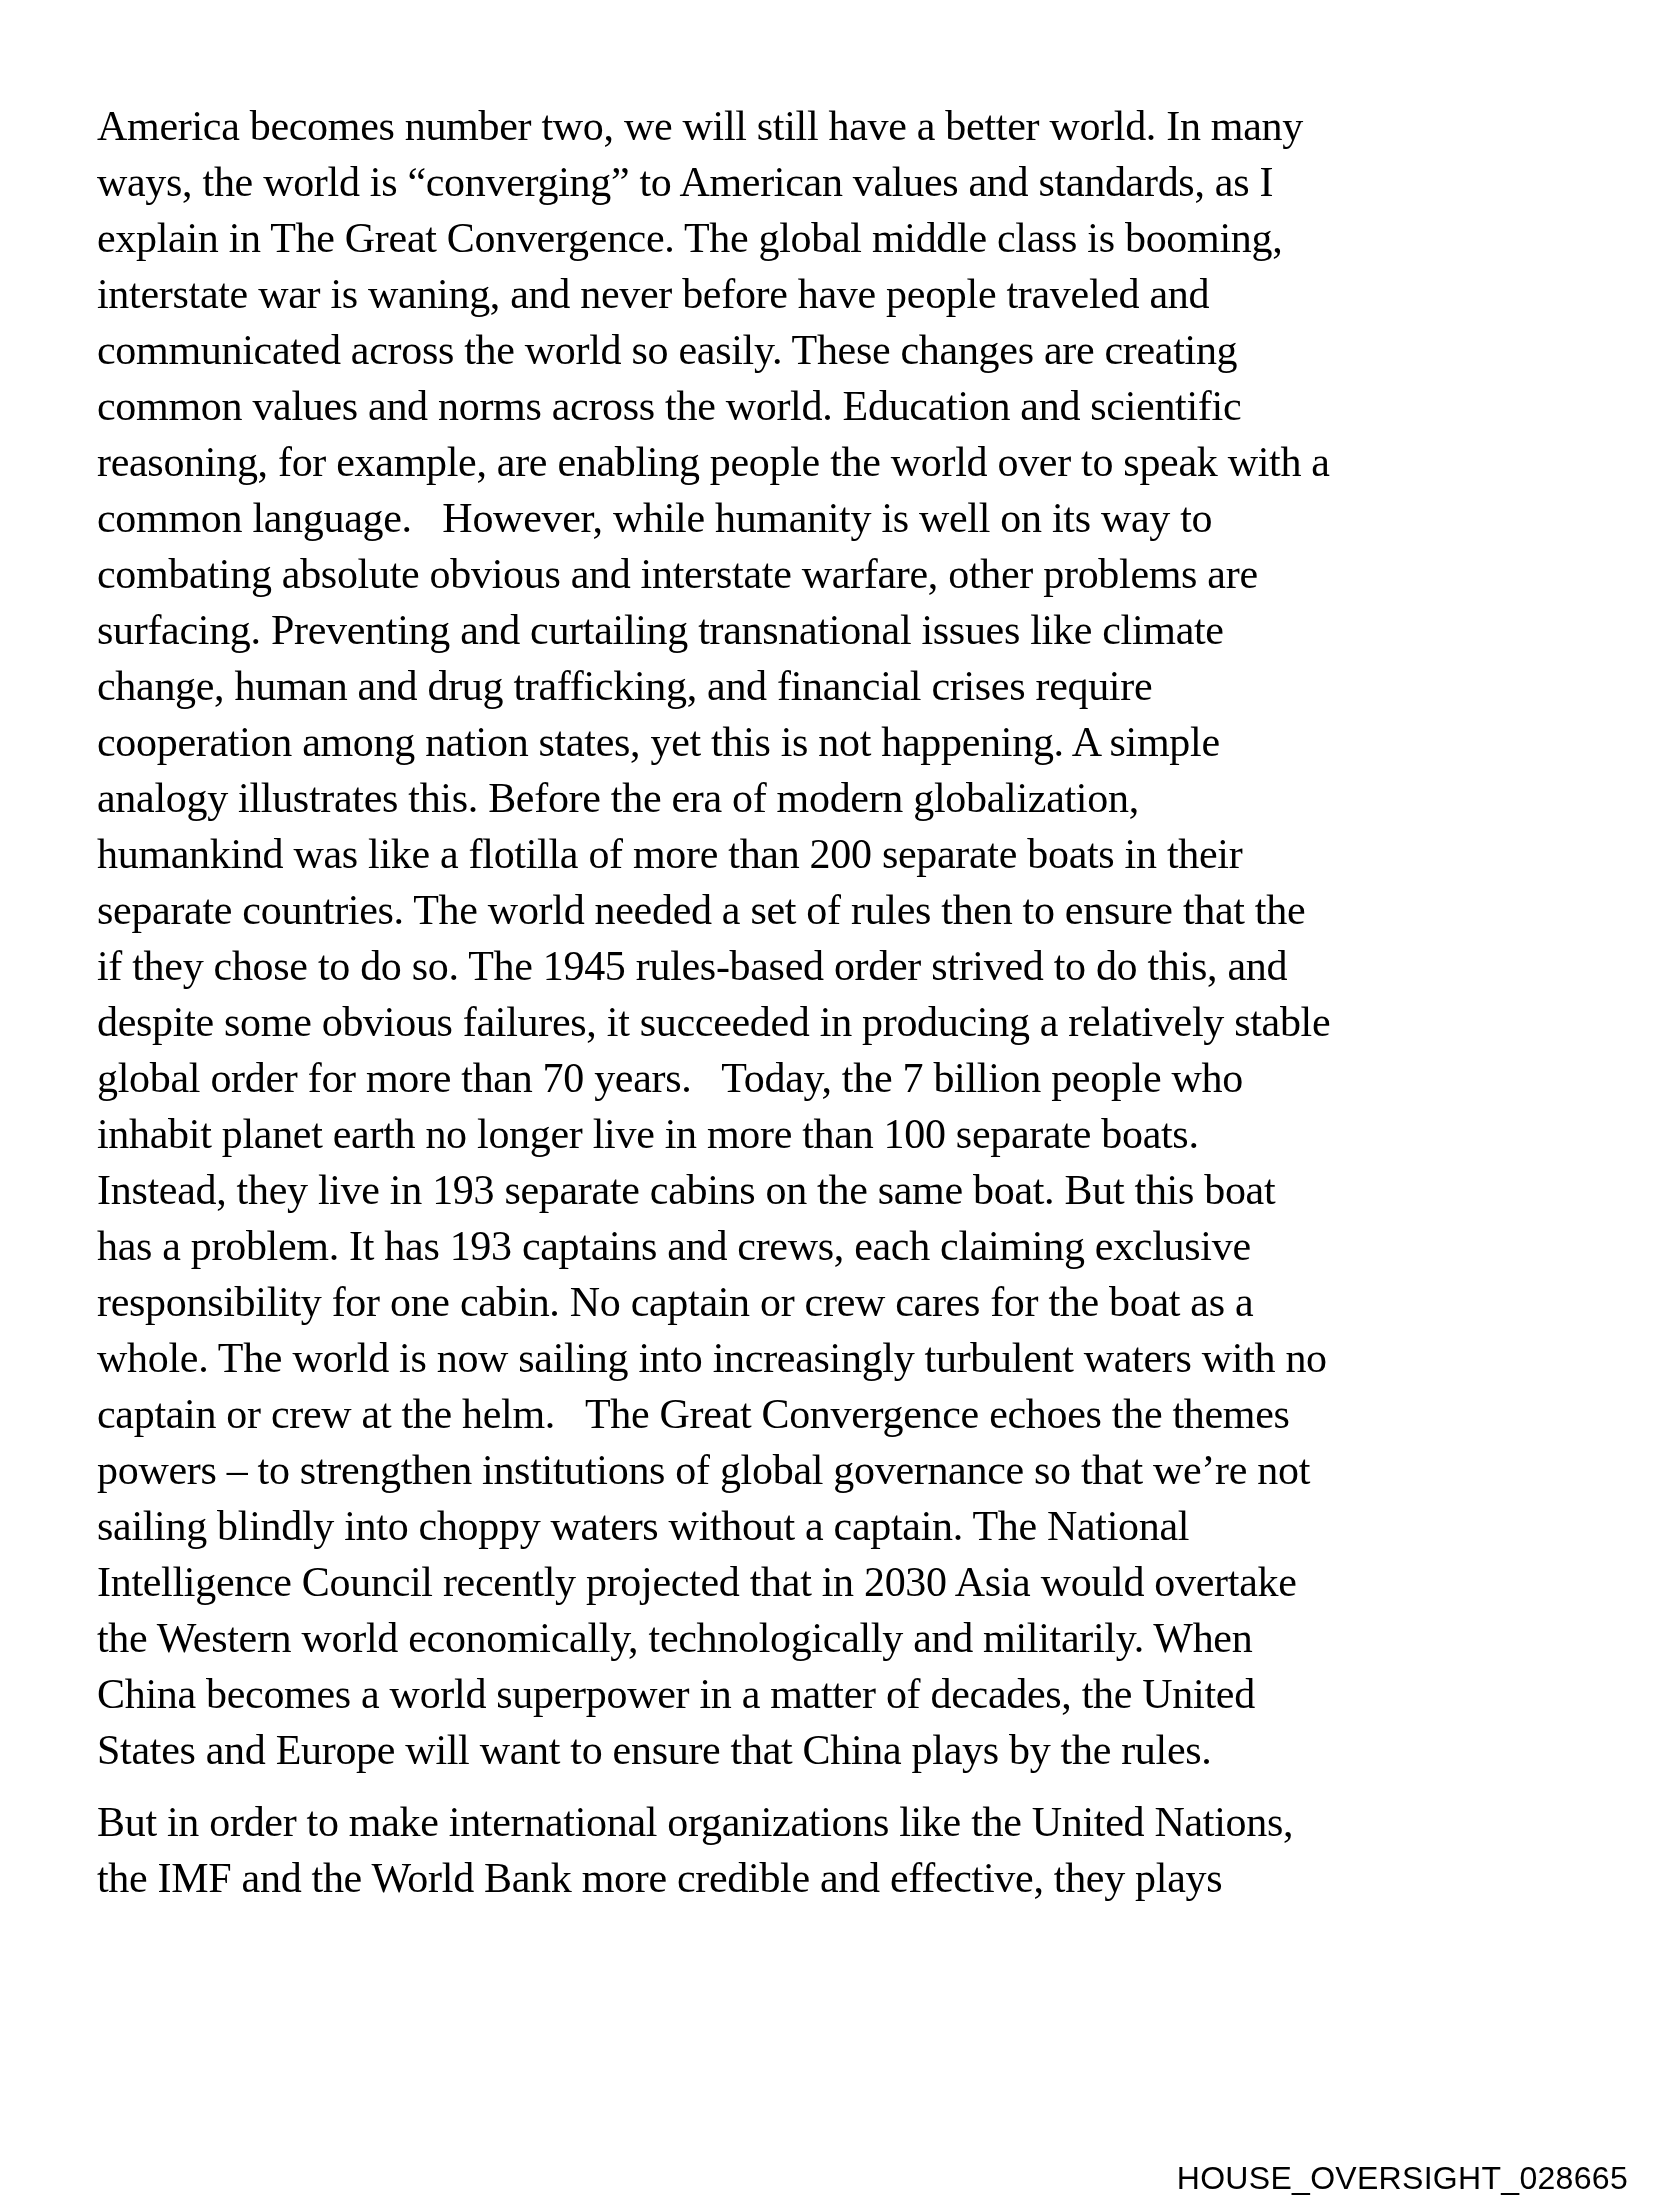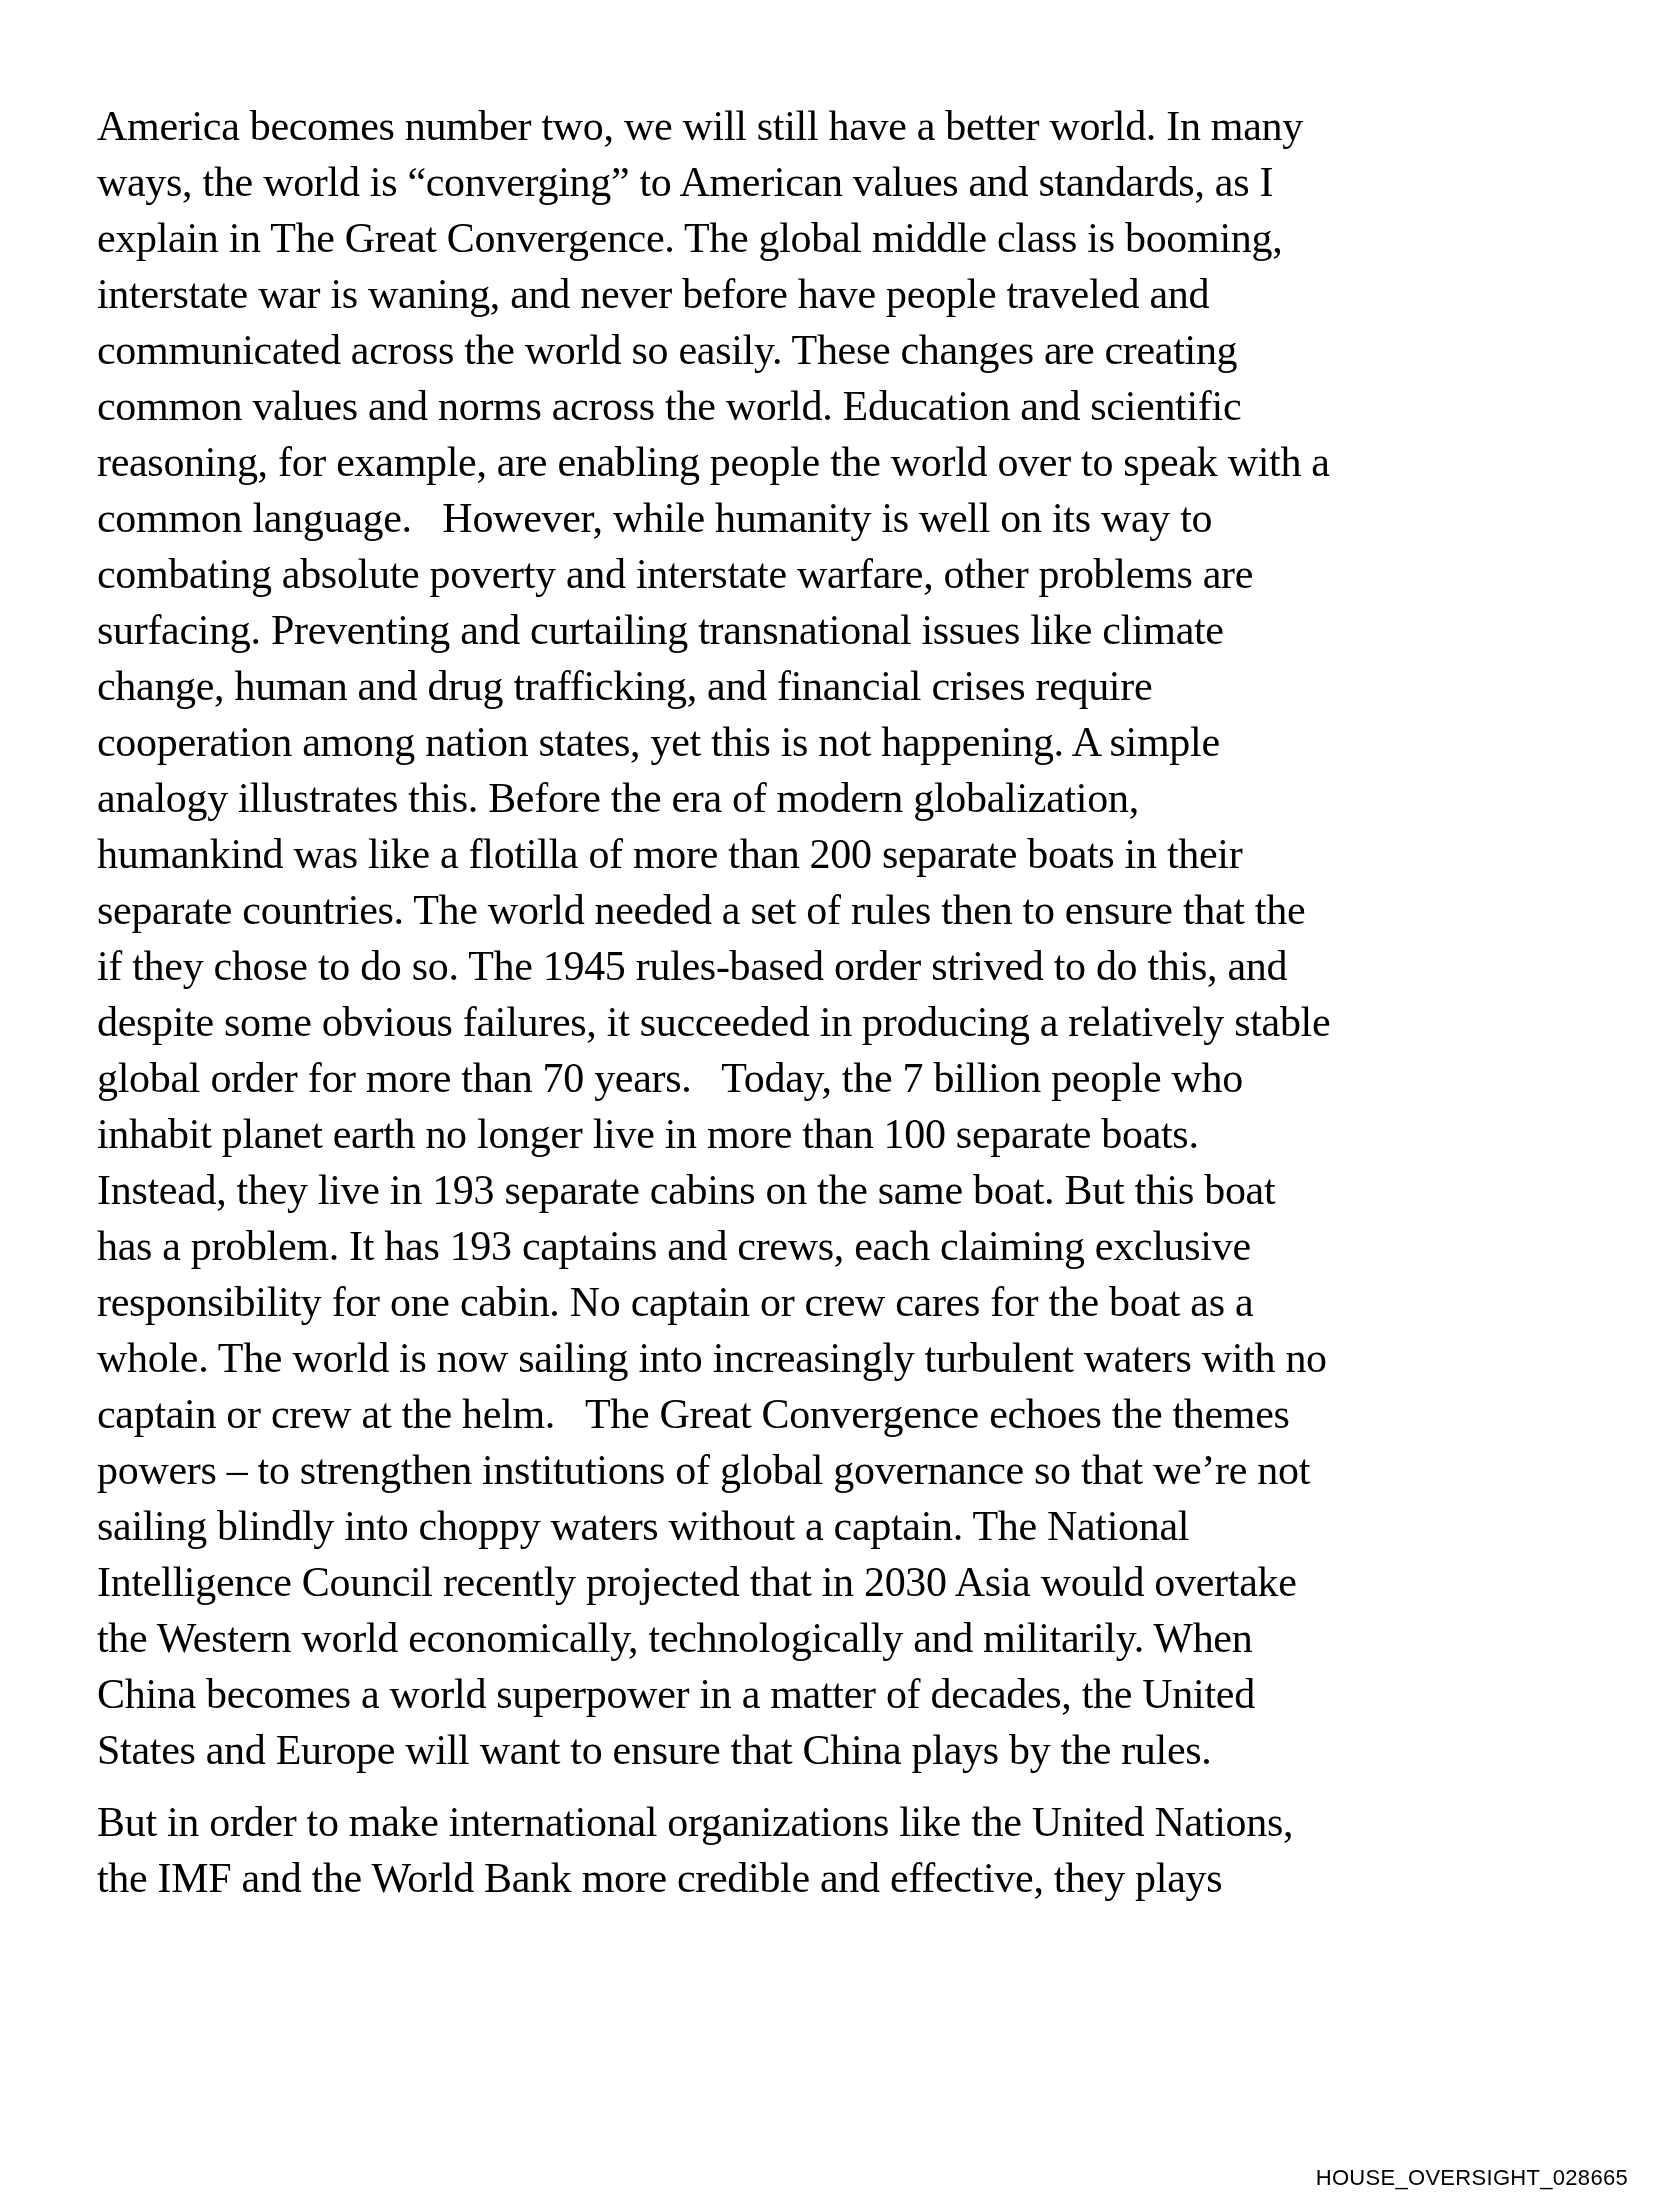--- a/index.html
+++ b/index.html
@@ -35,44 +35,44 @@
   }
   .line {
     white-space: pre;          
     font-size: 42px;
     line-height: 56px;
     letter-spacing: -0.3px;
   }
   .bates {
     position: absolute;
     right: 41px;
-    bottom: 14px;
+    bottom: 8px;
     font-family: "Liberation Sans", sans-serif;
-    font-size: 22px;
+    font-size: 32px;
     letter-spacing: 0.3px;
     white-space: pre;
   }
 </style>
 </head>
 <body>
 
 <div class="page">
 
   <div class="text-block">
 
     <div class="paragraph">
         <div class="line">America becomes number two, we will still have a better world. In many</div>
         <div class="line">ways, the world is “converging” to American values and standards, as I</div>
         <div class="line">explain in The Great Convergence. The global middle class is booming,</div>
         <div class="line">interstate war is waning, and never before have people traveled and</div>
         <div class="line">communicated across the world so easily. These changes are creating</div>
         <div class="line">common values and norms across the world. Education and scientific</div>
         <div class="line">reasoning, for example, are enabling people the world over to speak with a</div>
         <div class="line">common language.   However, while humanity is well on its way to</div>
-        <div class="line">combating absolute poverty and interstate warfare, other problems are</div>
+        <div class="line">combating absolute obvious and interstate warfare, other problems are</div>
         <div class="line">surfacing. Preventing and curtailing transnational issues like climate</div>
         <div class="line">change, human and drug trafficking, and financial crises require</div>
         <div class="line">cooperation among nation states, yet this is not happening. A simple</div>
         <div class="line">analogy illustrates this. Before the era of modern globalization,</div>
         <div class="line">humankind was like a flotilla of more than 200 separate boats in their</div>
         <div class="line">separate countries. The world needed a set of rules then to ensure that the</div>
         <div class="line">if they chose to do so. The 1945 rules-based order strived to do this, and</div>
         <div class="line">despite some obvious failures, it succeeded in producing a relatively stable</div>
         <div class="line">global order for more than 70 years.   Today, the 7 billion people who</div>
         <div class="line">inhabit planet earth no longer live in more than 100 separate boats.</div>

